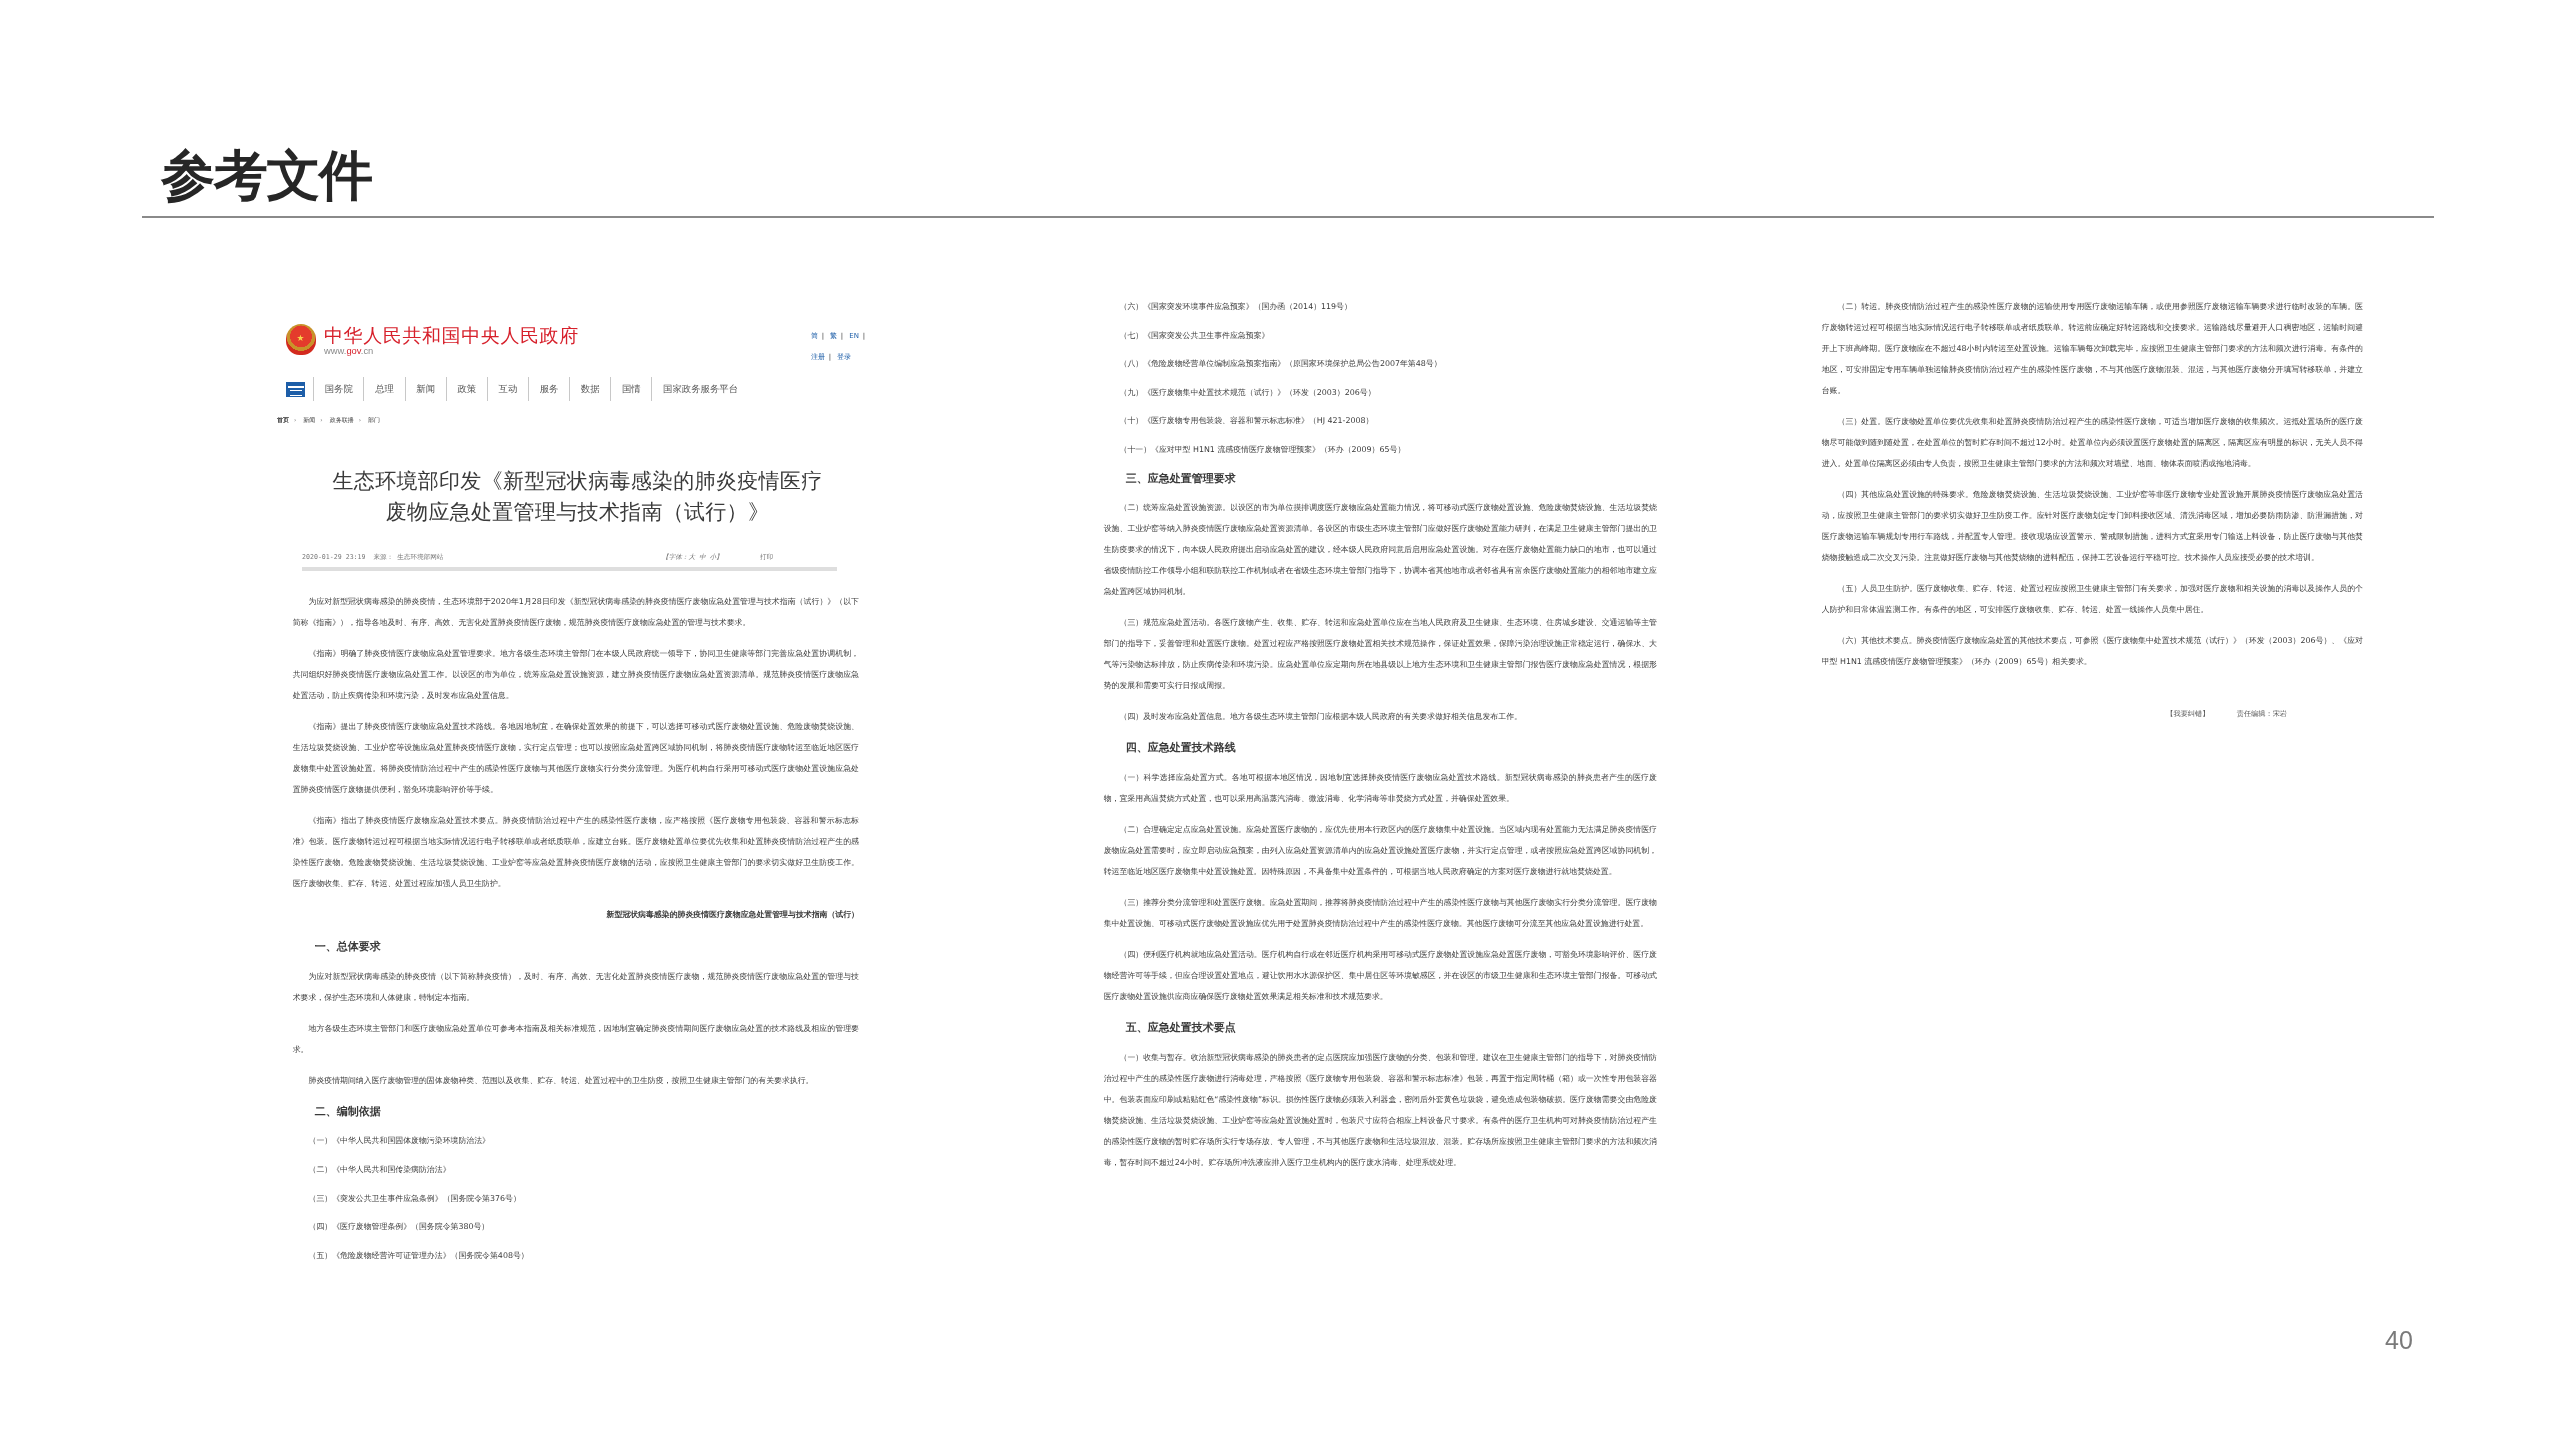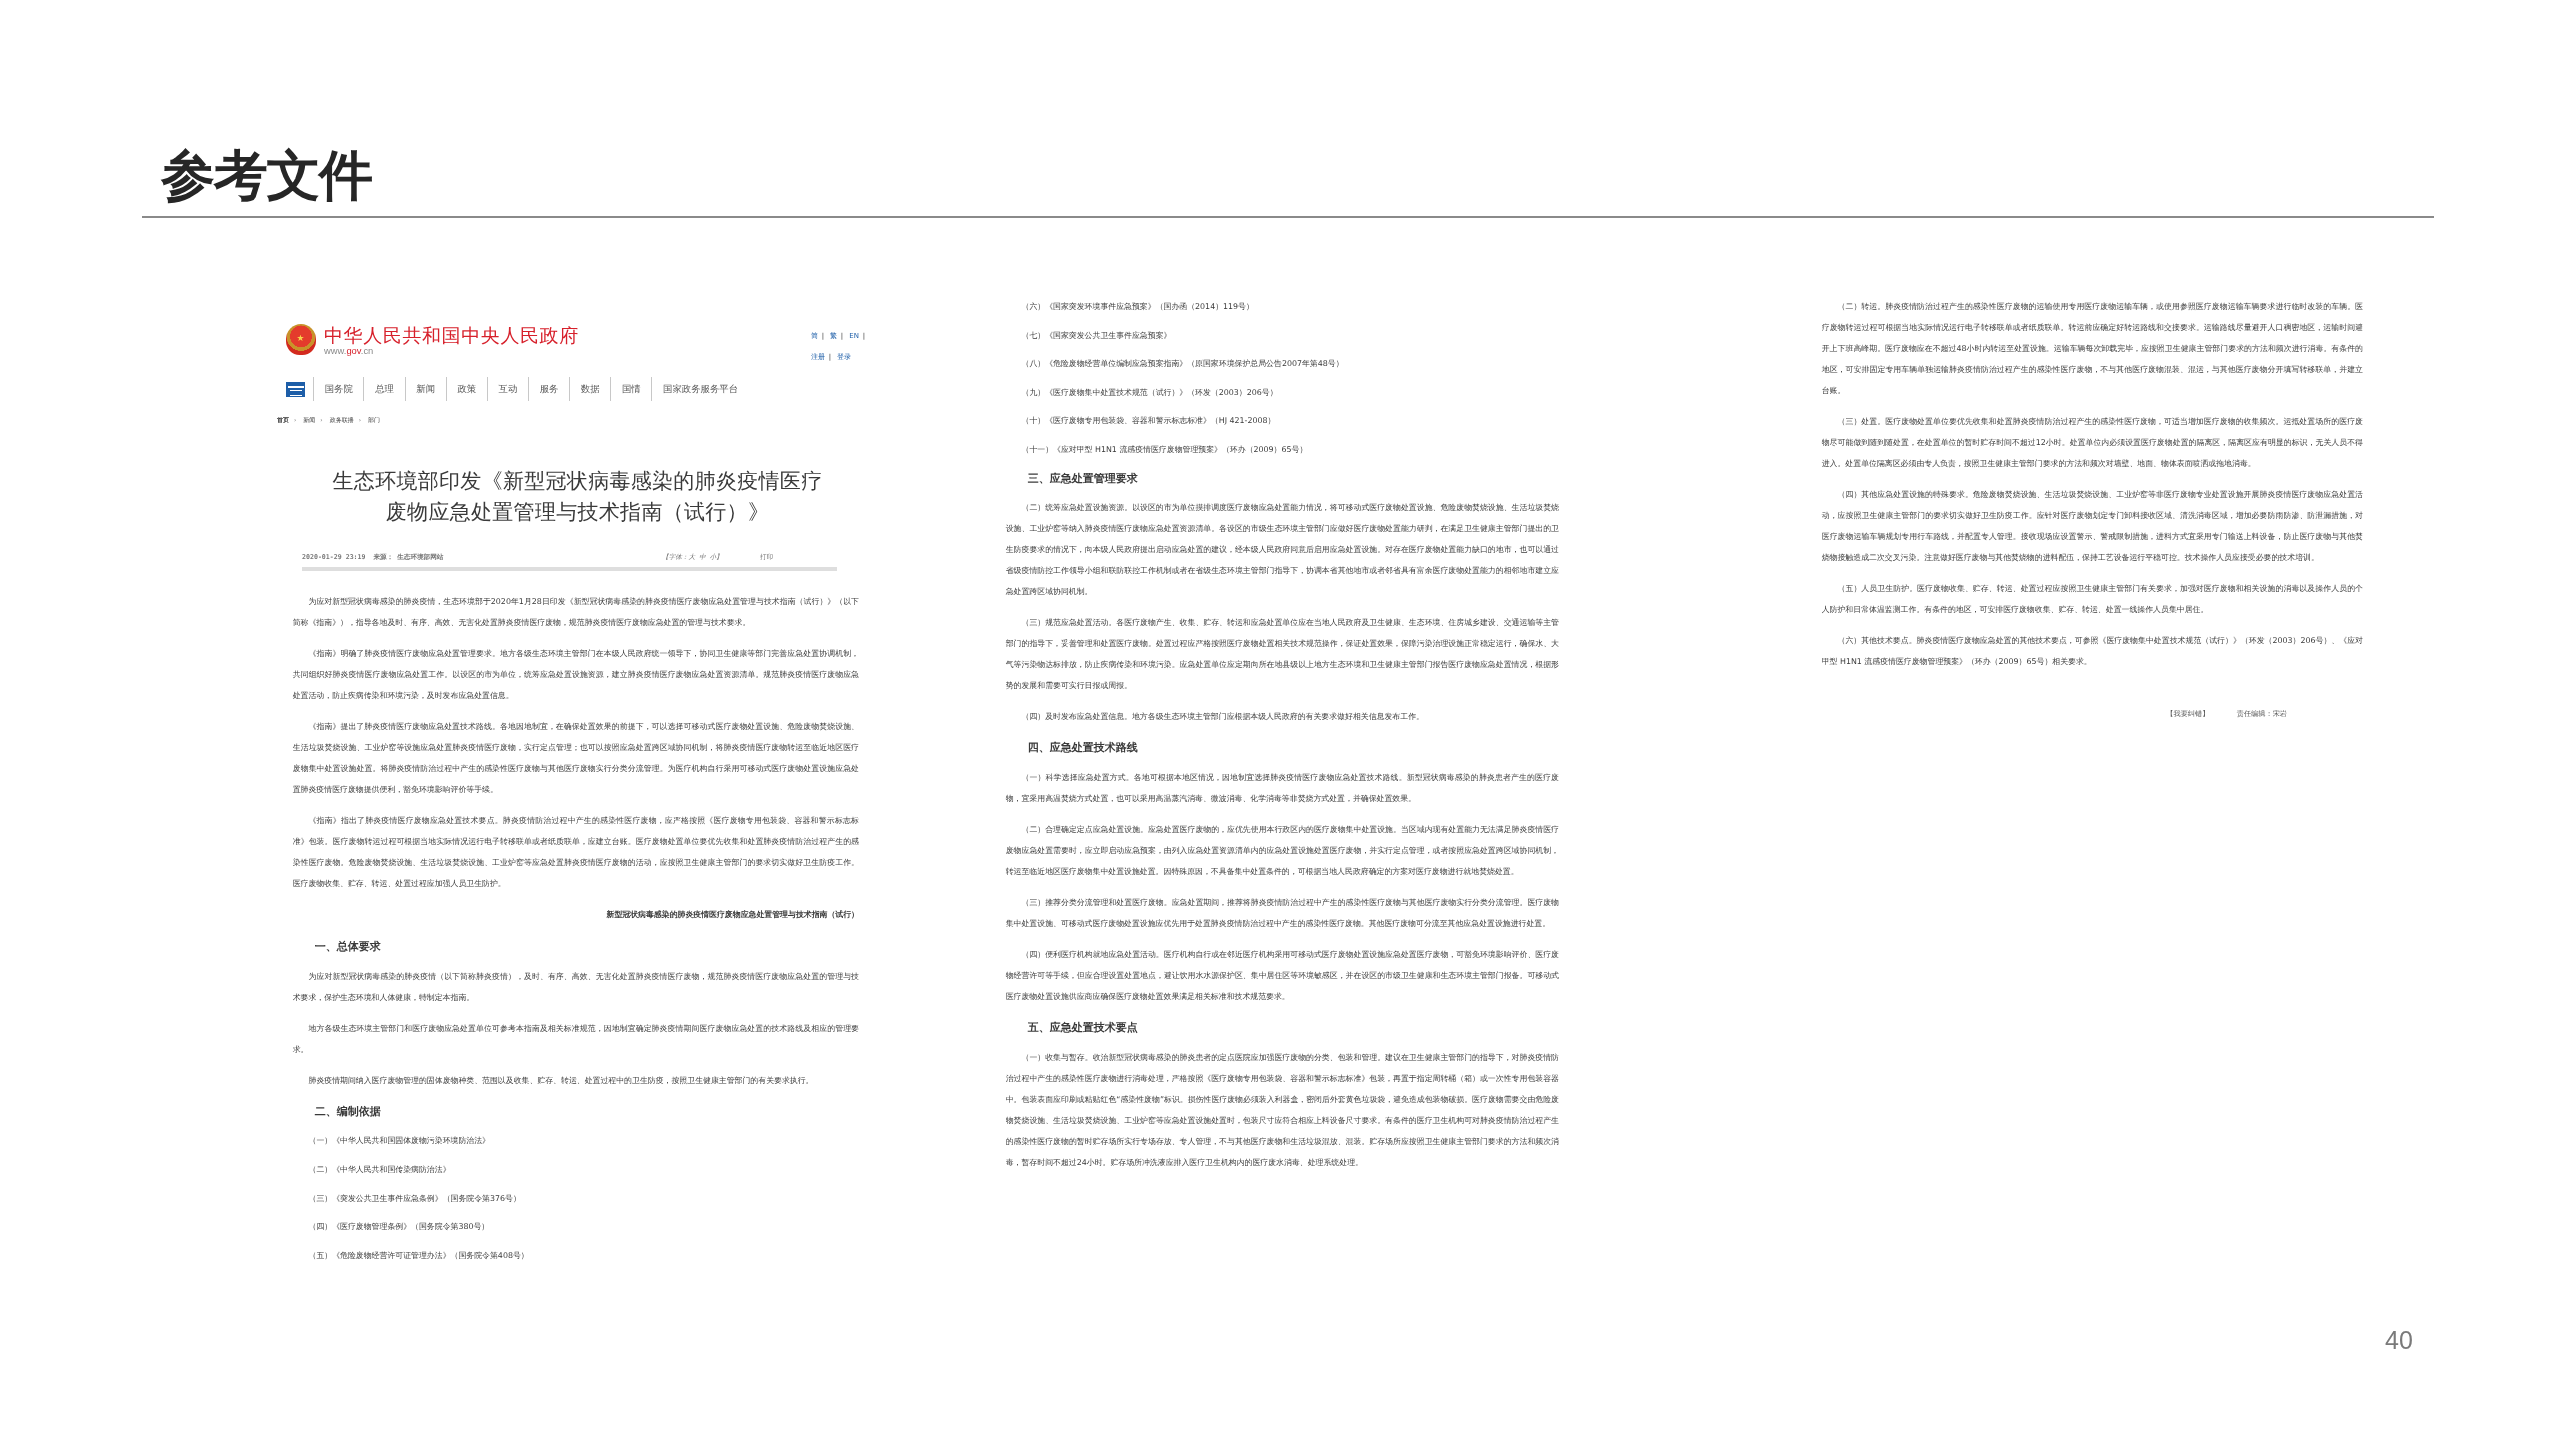--- a/index.html
+++ b/index.html
@@ -14,21 +14,21 @@
   .slide-divider {
     position: absolute; left: 142px; top: 216px; width: 2292px; height: 1.9px; background: #8a8a8a;
   }
   .page-number {
     position: absolute; left: 2385px; top: 1326px;
     font-family: "Liberation Sans", sans-serif; font-size: 25px; color: #7a7a7a;
   }
 
   .column { position: absolute; top: 296px; font-size: 7.9px; line-height: 21px; color: #3a3a3a; }
   .col-left { left: 277px; width: 601px; top: 318px; }
-  .col-mid { left: 990px; width: 588px; top: 296px; }
+  .col-mid { left: 1088px; width: 588px; top: 296px; }
   .col-right { left: 1806px; width: 576px; top: 296px; }
 
   .para { text-indent: 2em; margin-bottom: 10px; text-align: justify; }
   .section-title { font-weight: bold; text-indent: 2em; margin: 3.8px 0 8.8px 0; font-size: 11px; }
   .center-title { font-weight: bold; text-align: right; margin: 5px 0 11.3px 0; }
   .basis-item { text-indent: 2em; margin-bottom: 7.6px; }
 
   
   .gov-header { position: relative; height: 36px; }
   .emblem { position: absolute; left: 9.4px; top: 6.3px; width: 30px; height: 31px; border-radius: 50% 50% 45% 45%;
@@ -46,21 +46,21 @@
   .nav-building::before { content: ""; position: absolute; left: 1.9px; right: 1.9px; top: 4.4px; height: 1.9px; background: #fff; }
   .nav-building::after { content: ""; position: absolute; left: 3.8px; right: 3.8px; top: 8.8px; height: 3.8px; border-top: 1.3px solid #fff; border-bottom: 1.3px solid #fff; }
   .nav-item { font-size: 9.4px; color: #555; padding: 0 10.7px; border-left: 1.3px solid #c8c8c8; height: 24px; line-height: 24px; }
 
   .breadcrumb { font-size: 6px; color: #333; margin-top: 7.6px; margin-left: 0; }
   .breadcrumb .home { font-weight: bold; }
   .breadcrumb .arrow { margin: 0 5px; color: #666; }
 
   .article-title { text-align: center; font-size: 21px; line-height: 31px; color: #3a3a3a; margin-top: 36px; letter-spacing: 0.3px; }
   .meta-row { position: relative; margin-top: 19px; height: 12.6px; font-size: 6.6px; color: #777; font-family: "DejaVu Sans Mono", monospace; }
-  .meta-row .meta-left { position: absolute; left: 25px; font-weight: bold; }
+  .meta-row .meta-left { position: absolute; left: 25px; }
   .meta-row .font-size { position: absolute; left: 385px; font-style: italic; }
   .meta-row .print { position: absolute; left: 483px; }
   .meta-bar { margin: 7.6px 0 20px 25px; width: 535px; height: 3.1px; background: #dedede; }
 
   .article-body { padding-left: 15.7px; padding-right: 19px; }
 
   .footer-row { text-align: right; margin-top: 31px; font-size: 7.2px; color: #555; padding-right: 76px; }
   .footer-row span { margin-left: 25px; }
 </style>
 </head>

